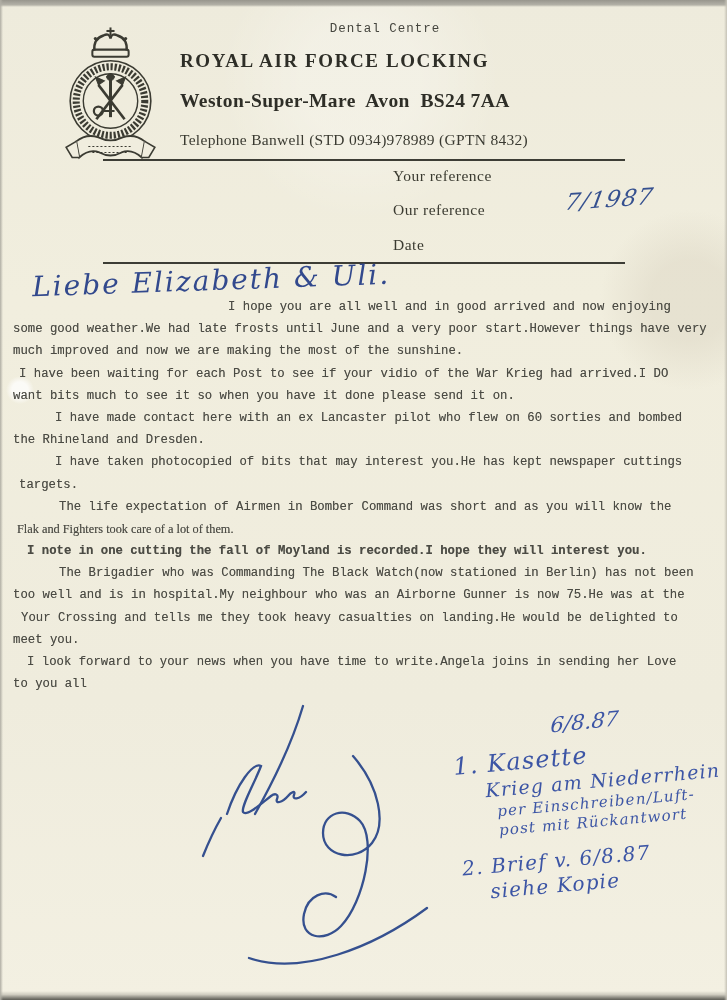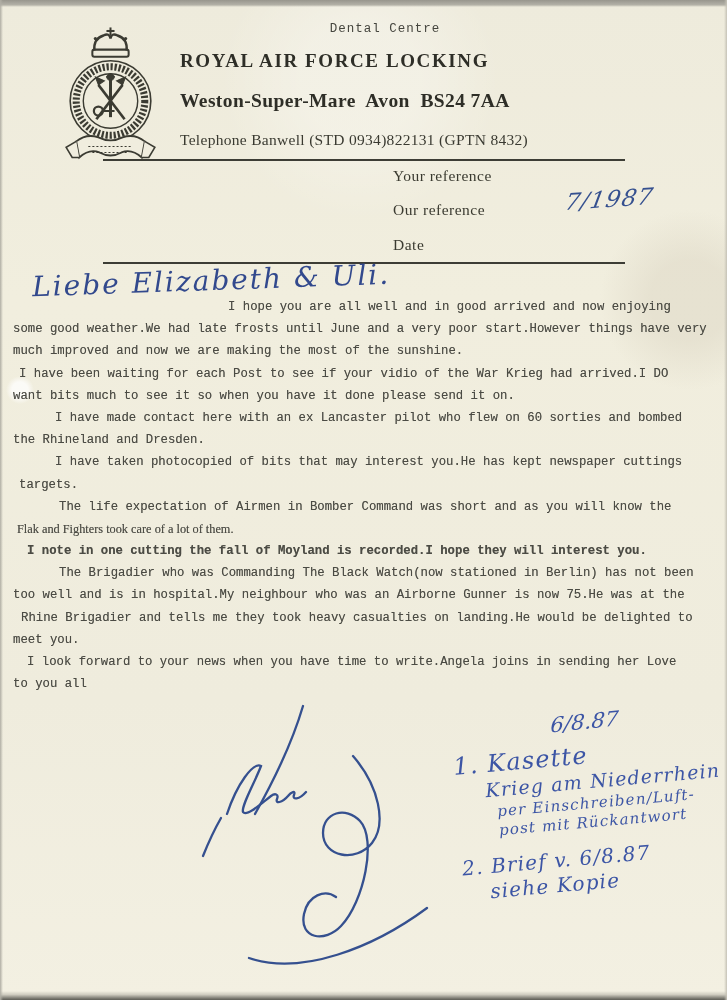--- a/index.html
+++ b/index.html
@@ -92,21 +92,21 @@
     <path d="M28,114 Q38,106 50,110 Q62,116 74,110 Q86,106 96,114 L93,130 Q83,121 73,125 Q62,131 51,125 Q41,121 31,130 Z" stroke-width="1.8" fill="#f0edde"></path>
     <path d="M28,114 L18,120 L24,130 L31,130" stroke-width="1.6" fill="#f0edde"></path>
     <path d="M96,114 L106,120 L100,130 L93,130" stroke-width="1.6" fill="#f0edde"></path>
     <path d="M40,119 L84,119" stroke-width="1" stroke-dasharray="2 2"></path>
     <path d="M44,125 L80,125" stroke-width="1" stroke-dasharray="2 2"></path>
   </svg>
 </div>
 
 <div class="hd-title">ROYAL AIR FORCE LOCKING</div>
 <div class="hd-addr">Weston-Super-Mare  Avon  BS24 7AA</div>
-<div class="hd-phone">Telephone Banwell (STD 0934)822131 (GPTN 8432)</div>
+<div class="hd-phone">Telephone Banwell (STD 0934)978989 (GPTN 8432)</div>
 
 <div class="rule rule-1"></div>
 
 <div class="ref-label ref-your">Your reference</div>
 <div class="ref-label ref-our">Our reference</div>
 <div class="ref-value hw">7/1987</div>
 <div class="ref-label ref-date">Date</div>
 
 <div class="rule rule-2"></div>
 
@@ -120,21 +120,21 @@
     <div class="tline" style="padding-left: 0px;">want bits much to see it so when you have it done please send it on.</div>
     <div class="tline" style="padding-left: 42px;">I have made contact here with an ex Lancaster pilot who flew on 60 sorties and bombed</div>
     <div class="tline" style="padding-left: 0px;">the Rhineland and Dresden.</div>
     <div class="tline" style="padding-left: 42px;">I have taken photocopied of bits that may interest you.He has kept newspaper cuttings</div>
     <div class="tline" style="padding-left: 6px;">targets.</div>
     <div class="tline" style="padding-left: 46px;">The life expectation of Airmen in Bomber Command was short and as you will know the</div>
     <div class="tline" style="padding-left: 4px; font-family: Liberation Serif, serif;">Flak and Fighters took care of a lot of them.</div>
     <div class="tline" style="padding-left: 14px; font-weight: bold;">I note in one cutting the fall of Moyland is recorded.I hope they will interest you.</div>
     <div class="tline" style="padding-left: 46px;">The Brigadier who was Commanding The Black Watch(now stationed in Berlin) has not been</div>
     <div class="tline" style="padding-left: 0px;">too well and is in hospital.My neighbour who was an Airborne Gunner is now 75.He was at the</div>
-    <div class="tline" style="padding-left: 8px;">Rhine Brigadier and tells me they took heavy casualties on landing.He would be delighted to</div>
+    <div class="tline" style="padding-left: 8px;">Your Crossing and tells me they took heavy casualties on landing.He would be delighted to</div>
     <div class="tline" style="padding-left: 0px;">meet you.</div>
     <div class="tline" style="padding-left: 14px;">I look forward to your news when you have time to write.Angela joins in sending her Love</div>
     <div class="tline" style="padding-left: 0px;">to you all</div>
   </div>
 
 <div class="hw-date hw">6/8.87</div>
 
 <div class="sig">
   <svg viewBox="0 0 252 288" fill="none" stroke="#35508f" stroke-width="2.3" stroke-linecap="round">
 

